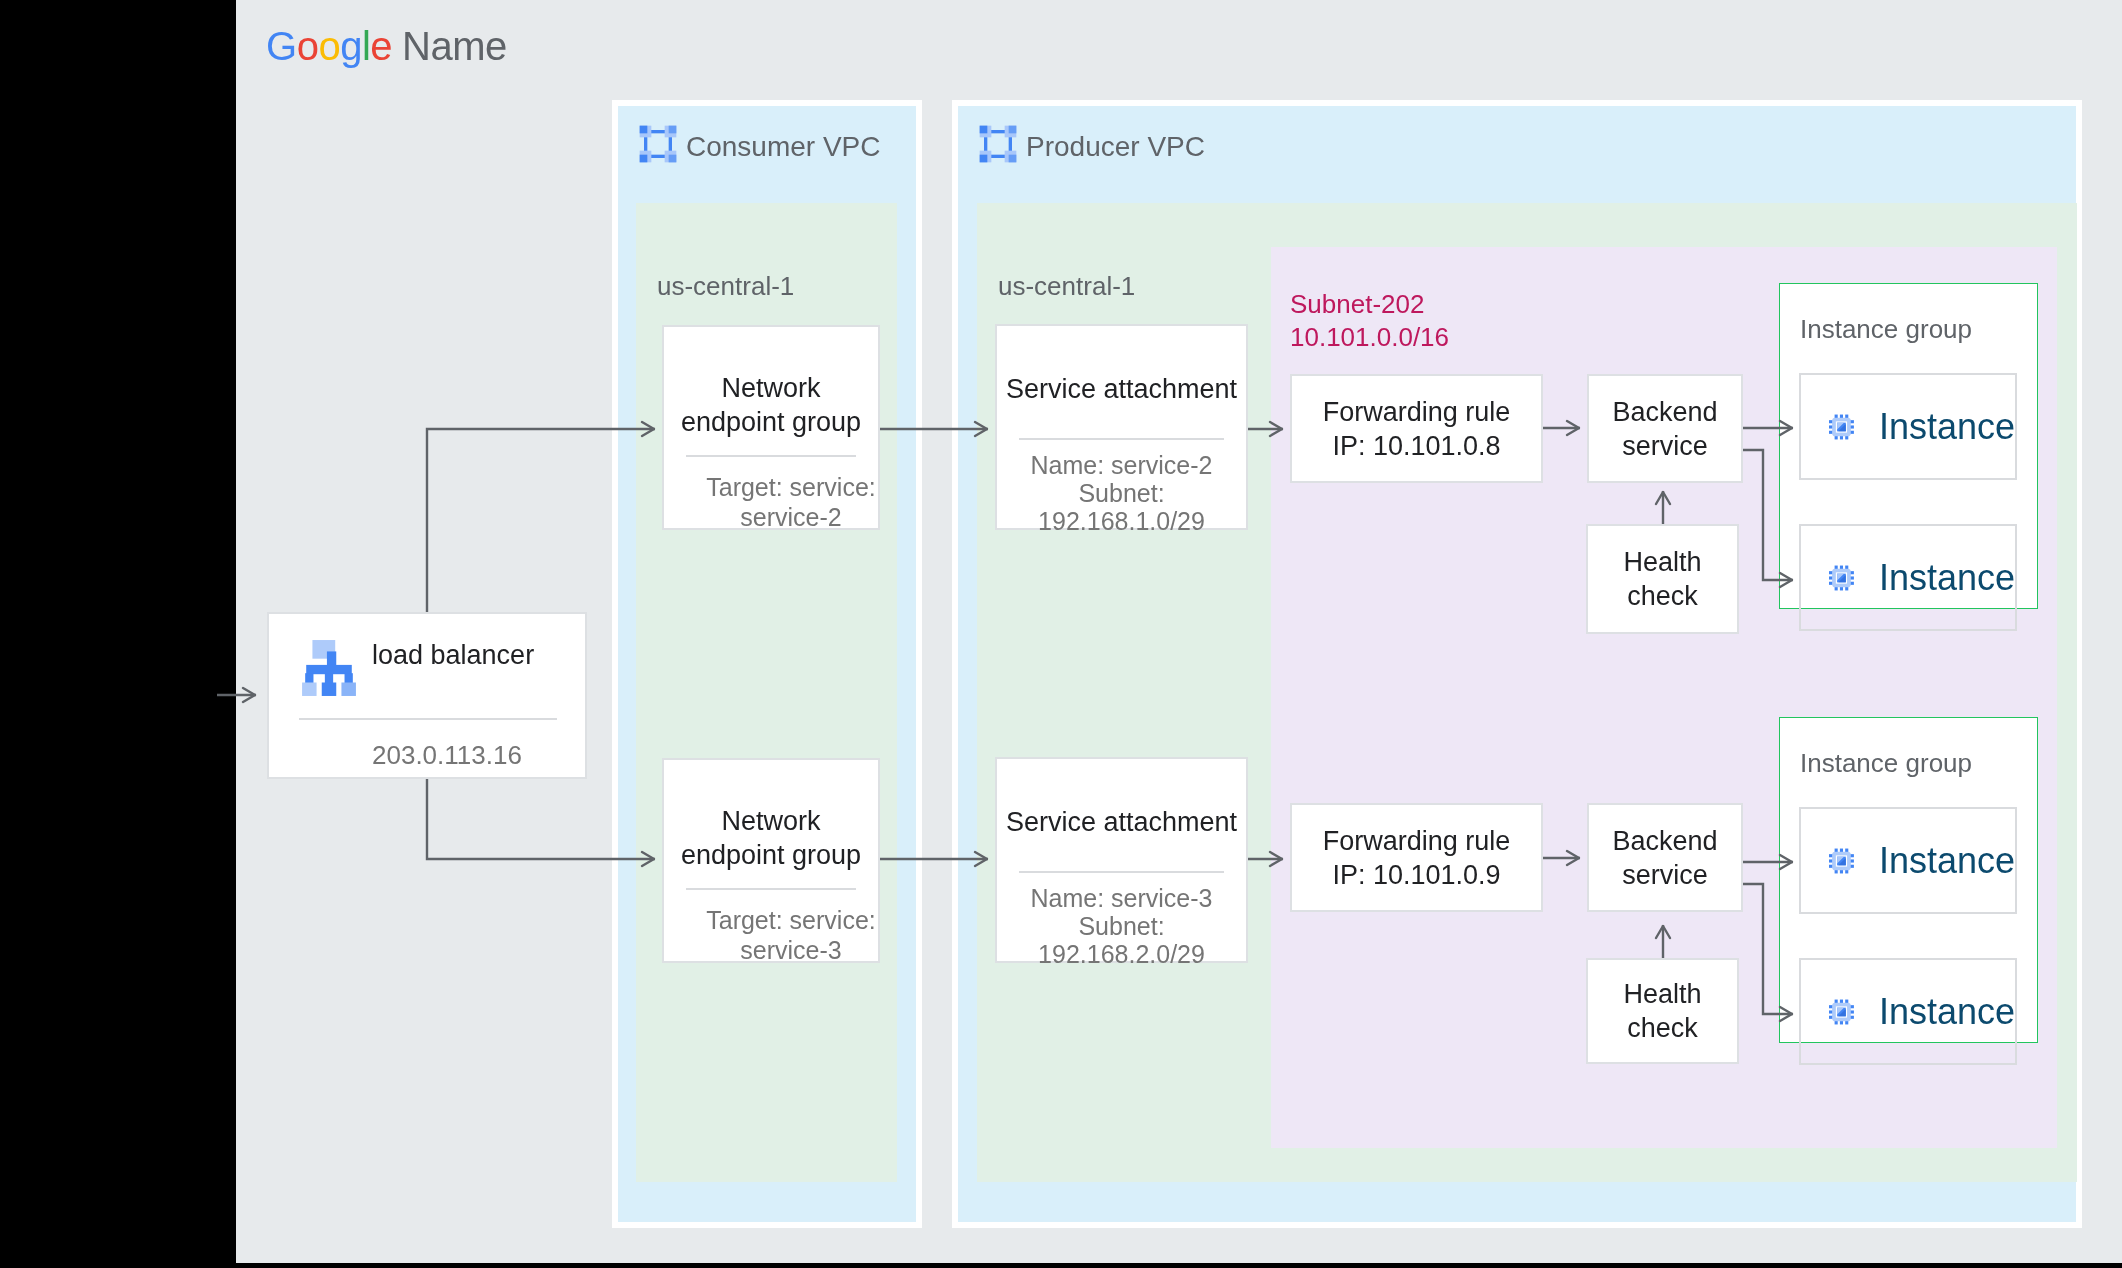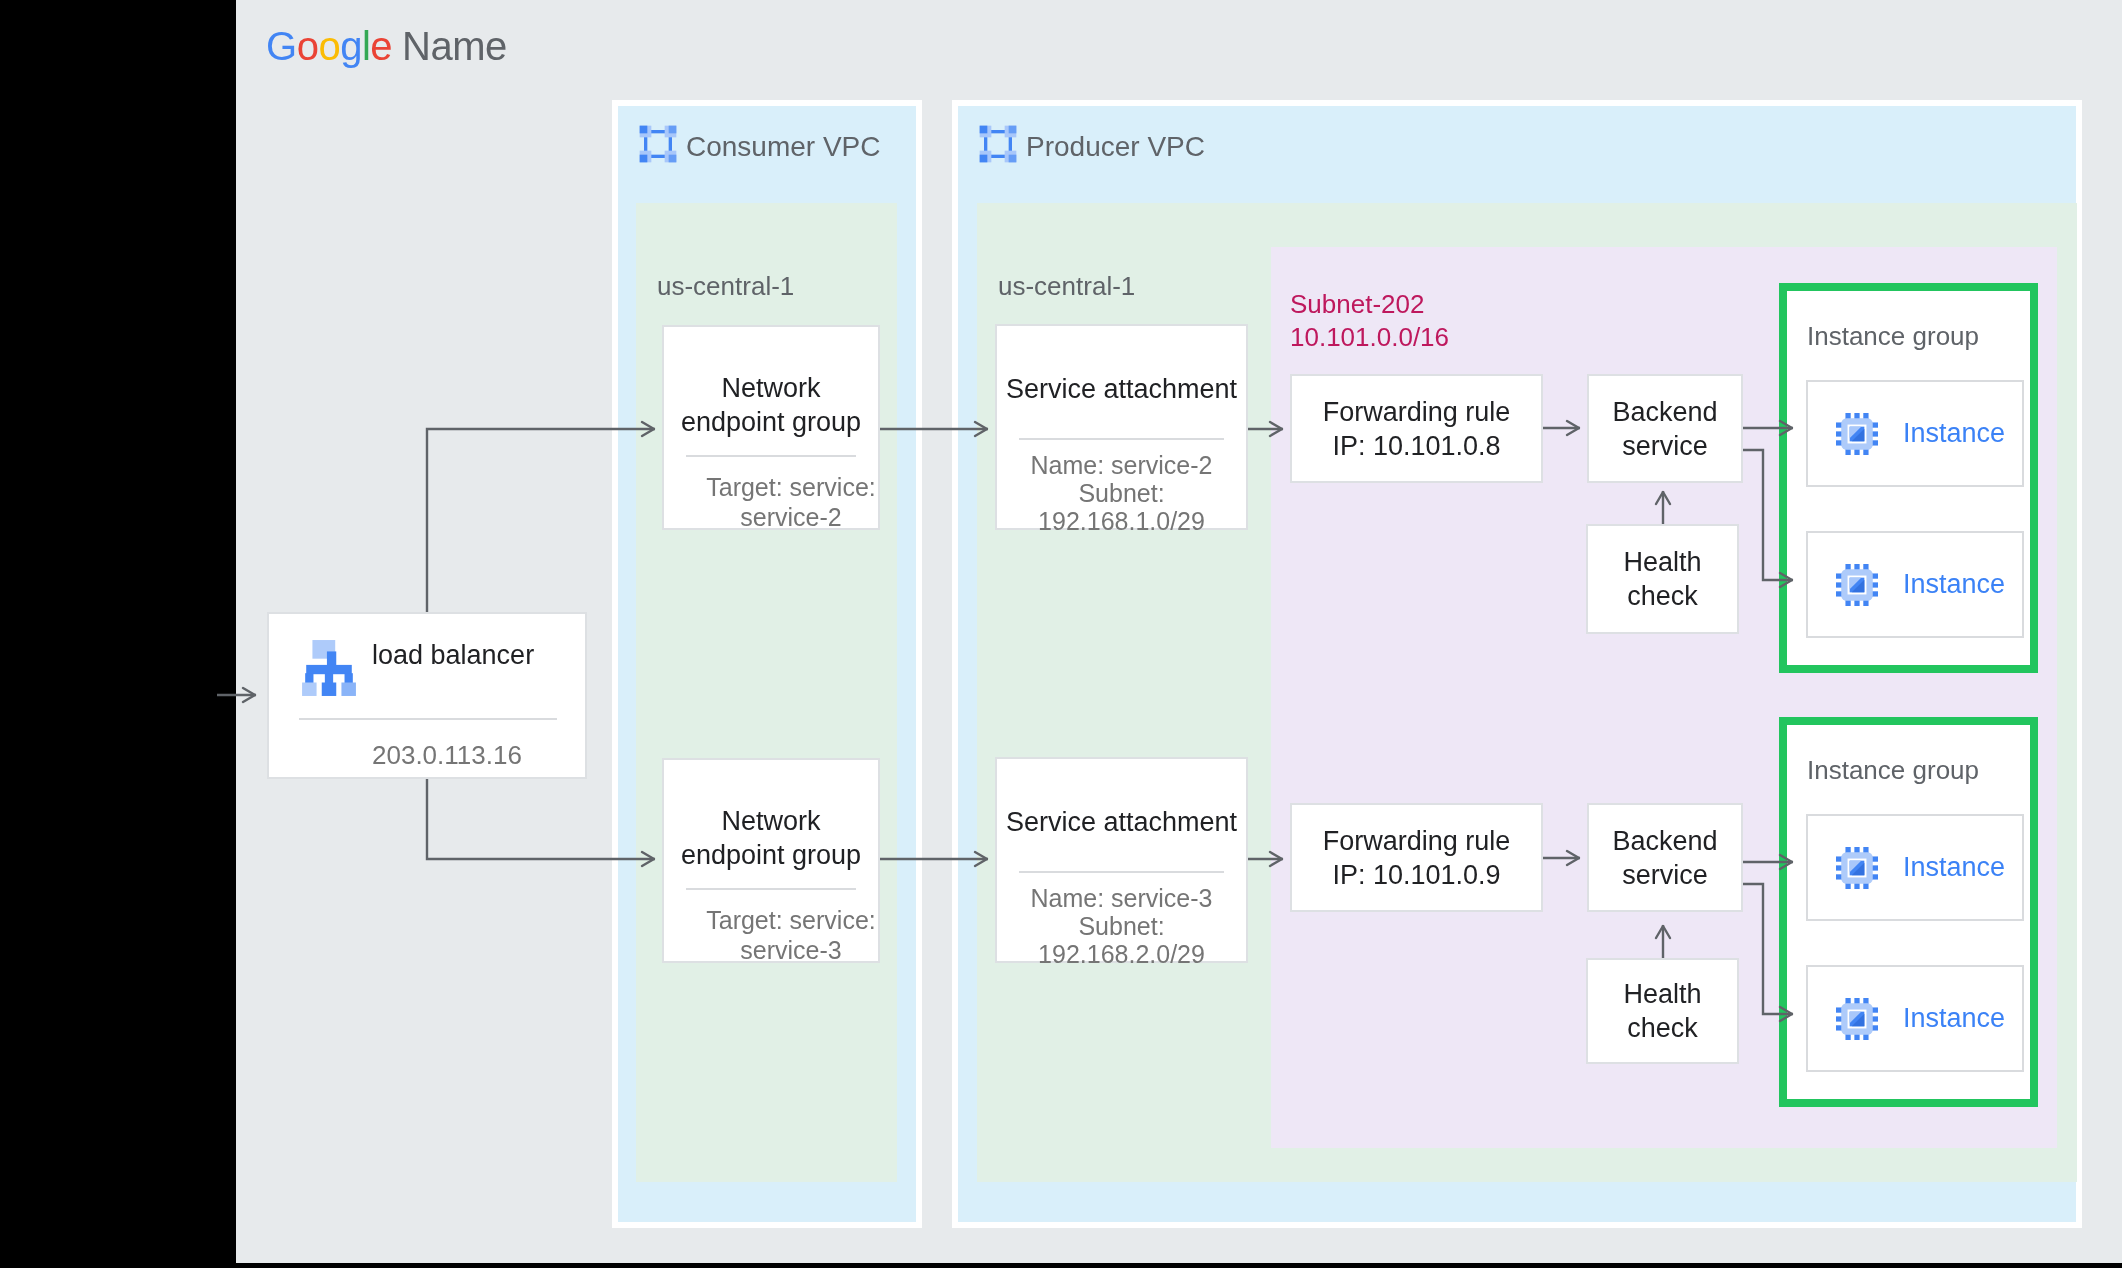--- a/index.html
+++ b/index.html
@@ -40,25 +40,25 @@
   #lb .lb-title{position:absolute;left:103px;top:24px;font-size:27px;line-height:34px;color:#202124;}
   #lb .divider{top:104px;left:30px;right:28px;}
   #lb .lb-ip{position:absolute;left:103px;top:126px;font-size:26px;color:#757575;}
   #lb .lb-icon{position:absolute;left:31px;top:26px;}
 
   
   #internet{display:flex;align-items:center;justify-content:center;gap:22px;}
   #internet .lbl{font-size:29px;color:#202124;}
 
   
-  .ig{position:absolute;background:#fff;border:8px solid #22c55e;box-sizing:border-box;z-index:4;width:259px;height:390px;}
+  .ig{position:absolute;background:#fff;border:1px solid #22c55e;box-sizing:border-box;z-index:4;width:259px;height:326px;}
   .ig-label{position:absolute;left:20px;top:30px;font-size:26px;color:#5F6368;}
   .inst{position:absolute;left:19px;width:218px;height:107px;border:2px solid #D9DBDE;box-sizing:border-box;
         display:flex;align-items:center;padding-left:28px;gap:25px;}
-  .inst .lbl{font-size:27px;color:#3b82f6;}
+  .inst .lbl{font-size:36px;color:#0c4a6e;}
 
   #wires{position:absolute;left:0;top:0;z-index:5;pointer-events:none;}
 </style>
 </head>
 <body>
 
 <div id="root">
   <div id="canvas"></div>
 
   <div id="logo">

